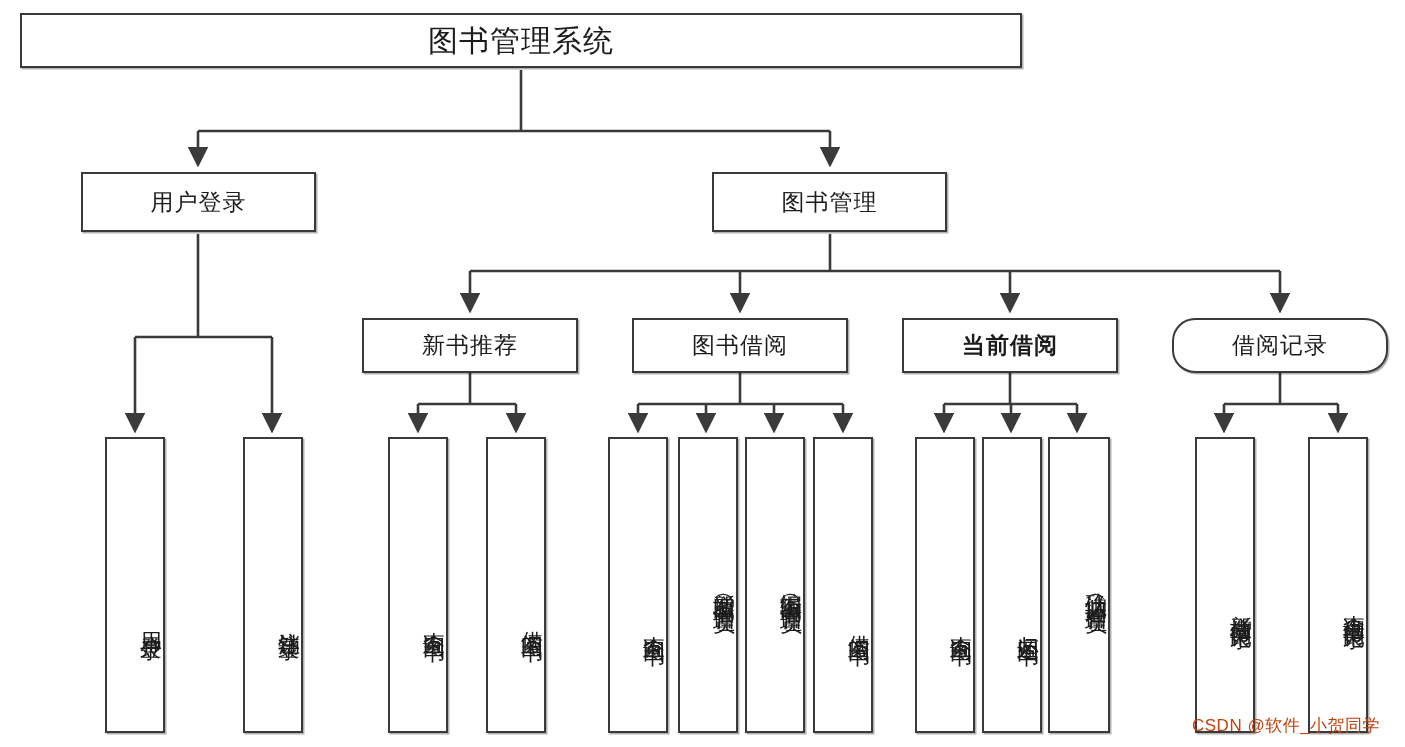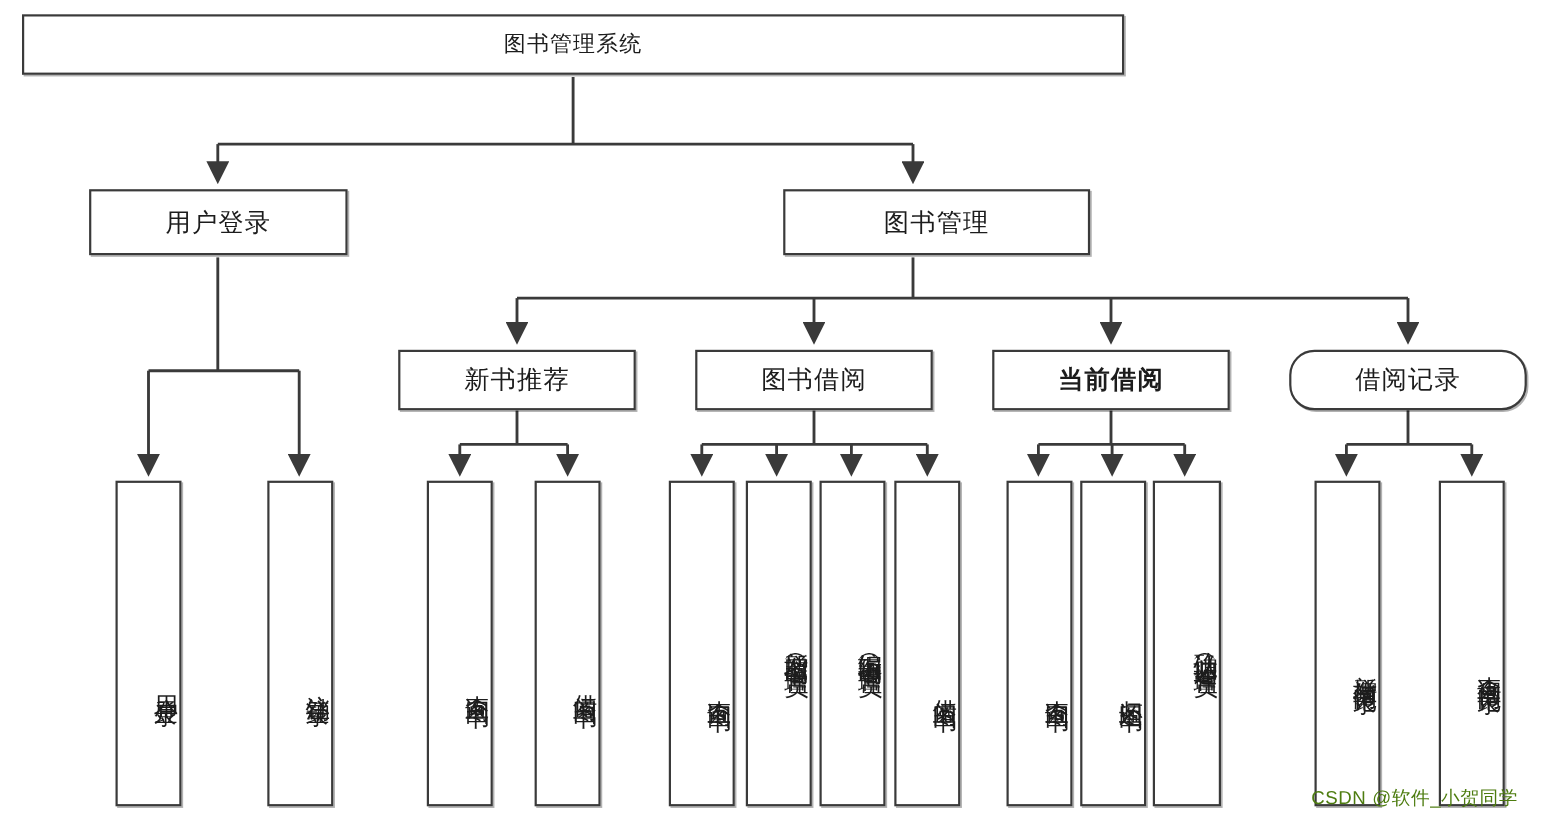--- a/index.html
+++ b/index.html
@@ -35,39 +35,39 @@
     justify-content: center;
     color: #1c1c1c;
     box-shadow: 1.5px 1.5px 0 rgba(0,0,0,0.30);
   }
   .node.horiz {
     font-size: 23px;
     letter-spacing: 1px;
     line-height: 1.25;
   }
   .node.root {
-    font-size: 20px;
+    font-size: 30px;
   }
   .node.vert {
     writing-mode: vertical-rl;
     text-orientation: upright;
     font-size: 22px;
     letter-spacing: 3px;
     align-items: flex-start;
     justify-content: center;
     padding-top: 14px;
     line-height: 1.05;
   }
   .node.vert.topalign {
     padding-top: 6px;
   }
   .watermark {
     position: absolute;
     font-size: 17px;
-    color: #4d7c0f;
+    color: #c2410c;
     letter-spacing: 0.5px;
     white-space: nowrap;
     user-select: none;
   }
 </style>
 </head>
 <body>
 
 <div id="canvas">
 
@@ -121,21 +121,21 @@
     </g>
   </svg>
 
   <div class="node horiz root" style="left:20px; top:13px; width:1002px; height:55px;">
     <span>图书管理系统</span>
   </div>
 
   <div class="node horiz" style="left:81px; top:172px; width:235px; height:60px;">
     <span>用户登录</span>
   </div>
-  <div class="node horiz" style="left:712px; top:172px; width:279px; height:60px;">
+  <div class="node horiz" style="left:712px; top:172px; width:235px; height:60px;">
     <span>图书管理</span>
   </div>
 
   <div class="node horiz" style="left:362px; top:318px; width:216px; height:55px;">
     <span>新书推荐</span>
   </div>
   <div class="node horiz" style="left:632px; top:318px; width:216px; height:55px;">
     <span>图书借阅</span>
   </div>
   <div class="node horiz" style="left:902px; top:318px; width:216px; height:55px;font-weight:bold;">

